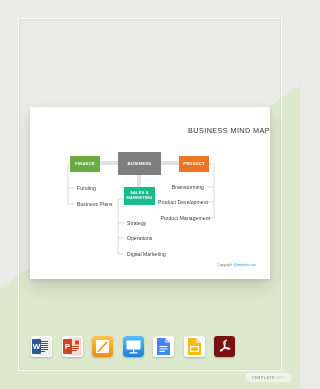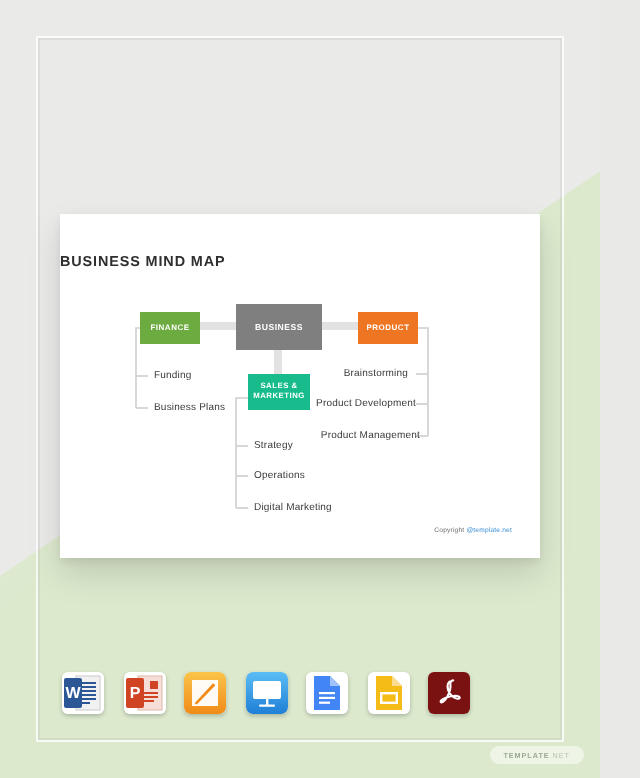--- a/index.html
+++ b/index.html
@@ -25,22 +25,22 @@
   .frame2{position:absolute;left:19px;top:19px;right:19px;bottom:19px;
          border:1px solid rgba(160,160,155,.18);pointer-events:none;}
 
   
   .doc{
     position:absolute;left:30px;top:107px;width:240px;height:172px;
     background:#ffffff;
     box-shadow:0 8px 16px rgba(0,0,0,.13), 0 2px 4px rgba(0,0,0,.07);
   }
   .doc-title{
-    position:absolute;left:0;right:0;top:19px;text-align:left;
-    font-size:7.2px;font-weight:bold;letter-spacing:.45px;color:#2f2f2f;
+    position:absolute;left:0;right:0;top:19px;text-align:right;
+    font-size:7.2px;font-weight:normal;letter-spacing:.45px;color:#2f2f2f;
   }
 
   
   .map{position:absolute;left:0;top:0;width:240px;height:172px;}
   .map svg{position:absolute;left:0;top:0;}
 
   .node{
     position:absolute;display:flex;align-items:center;justify-content:center;
     text-align:center;color:#ffffff;font-weight:bold;letter-spacing:.25px;
     line-height:1.18;

